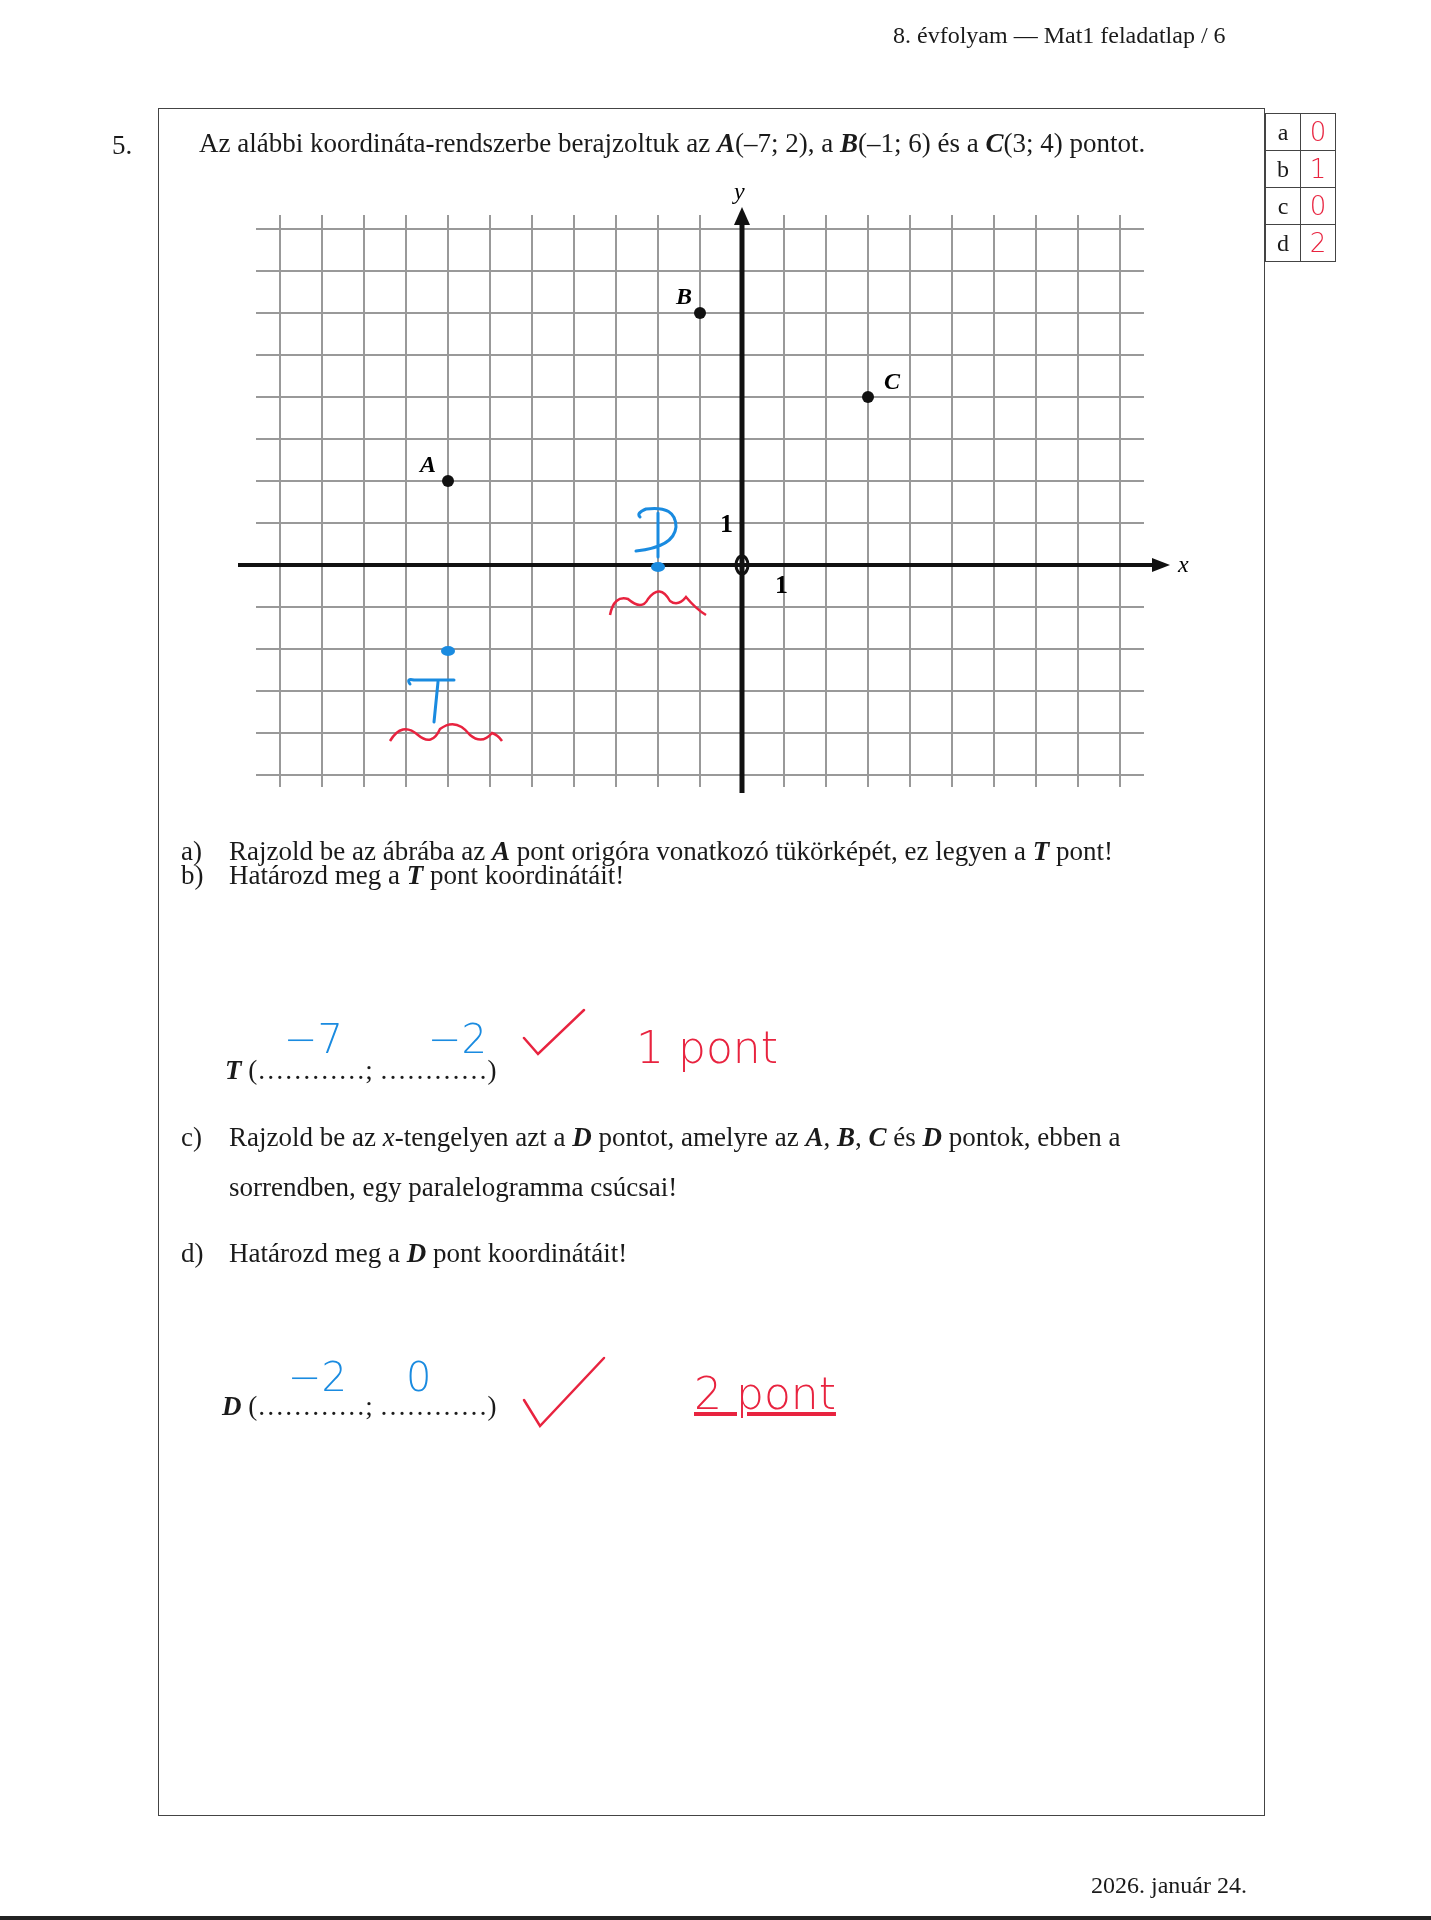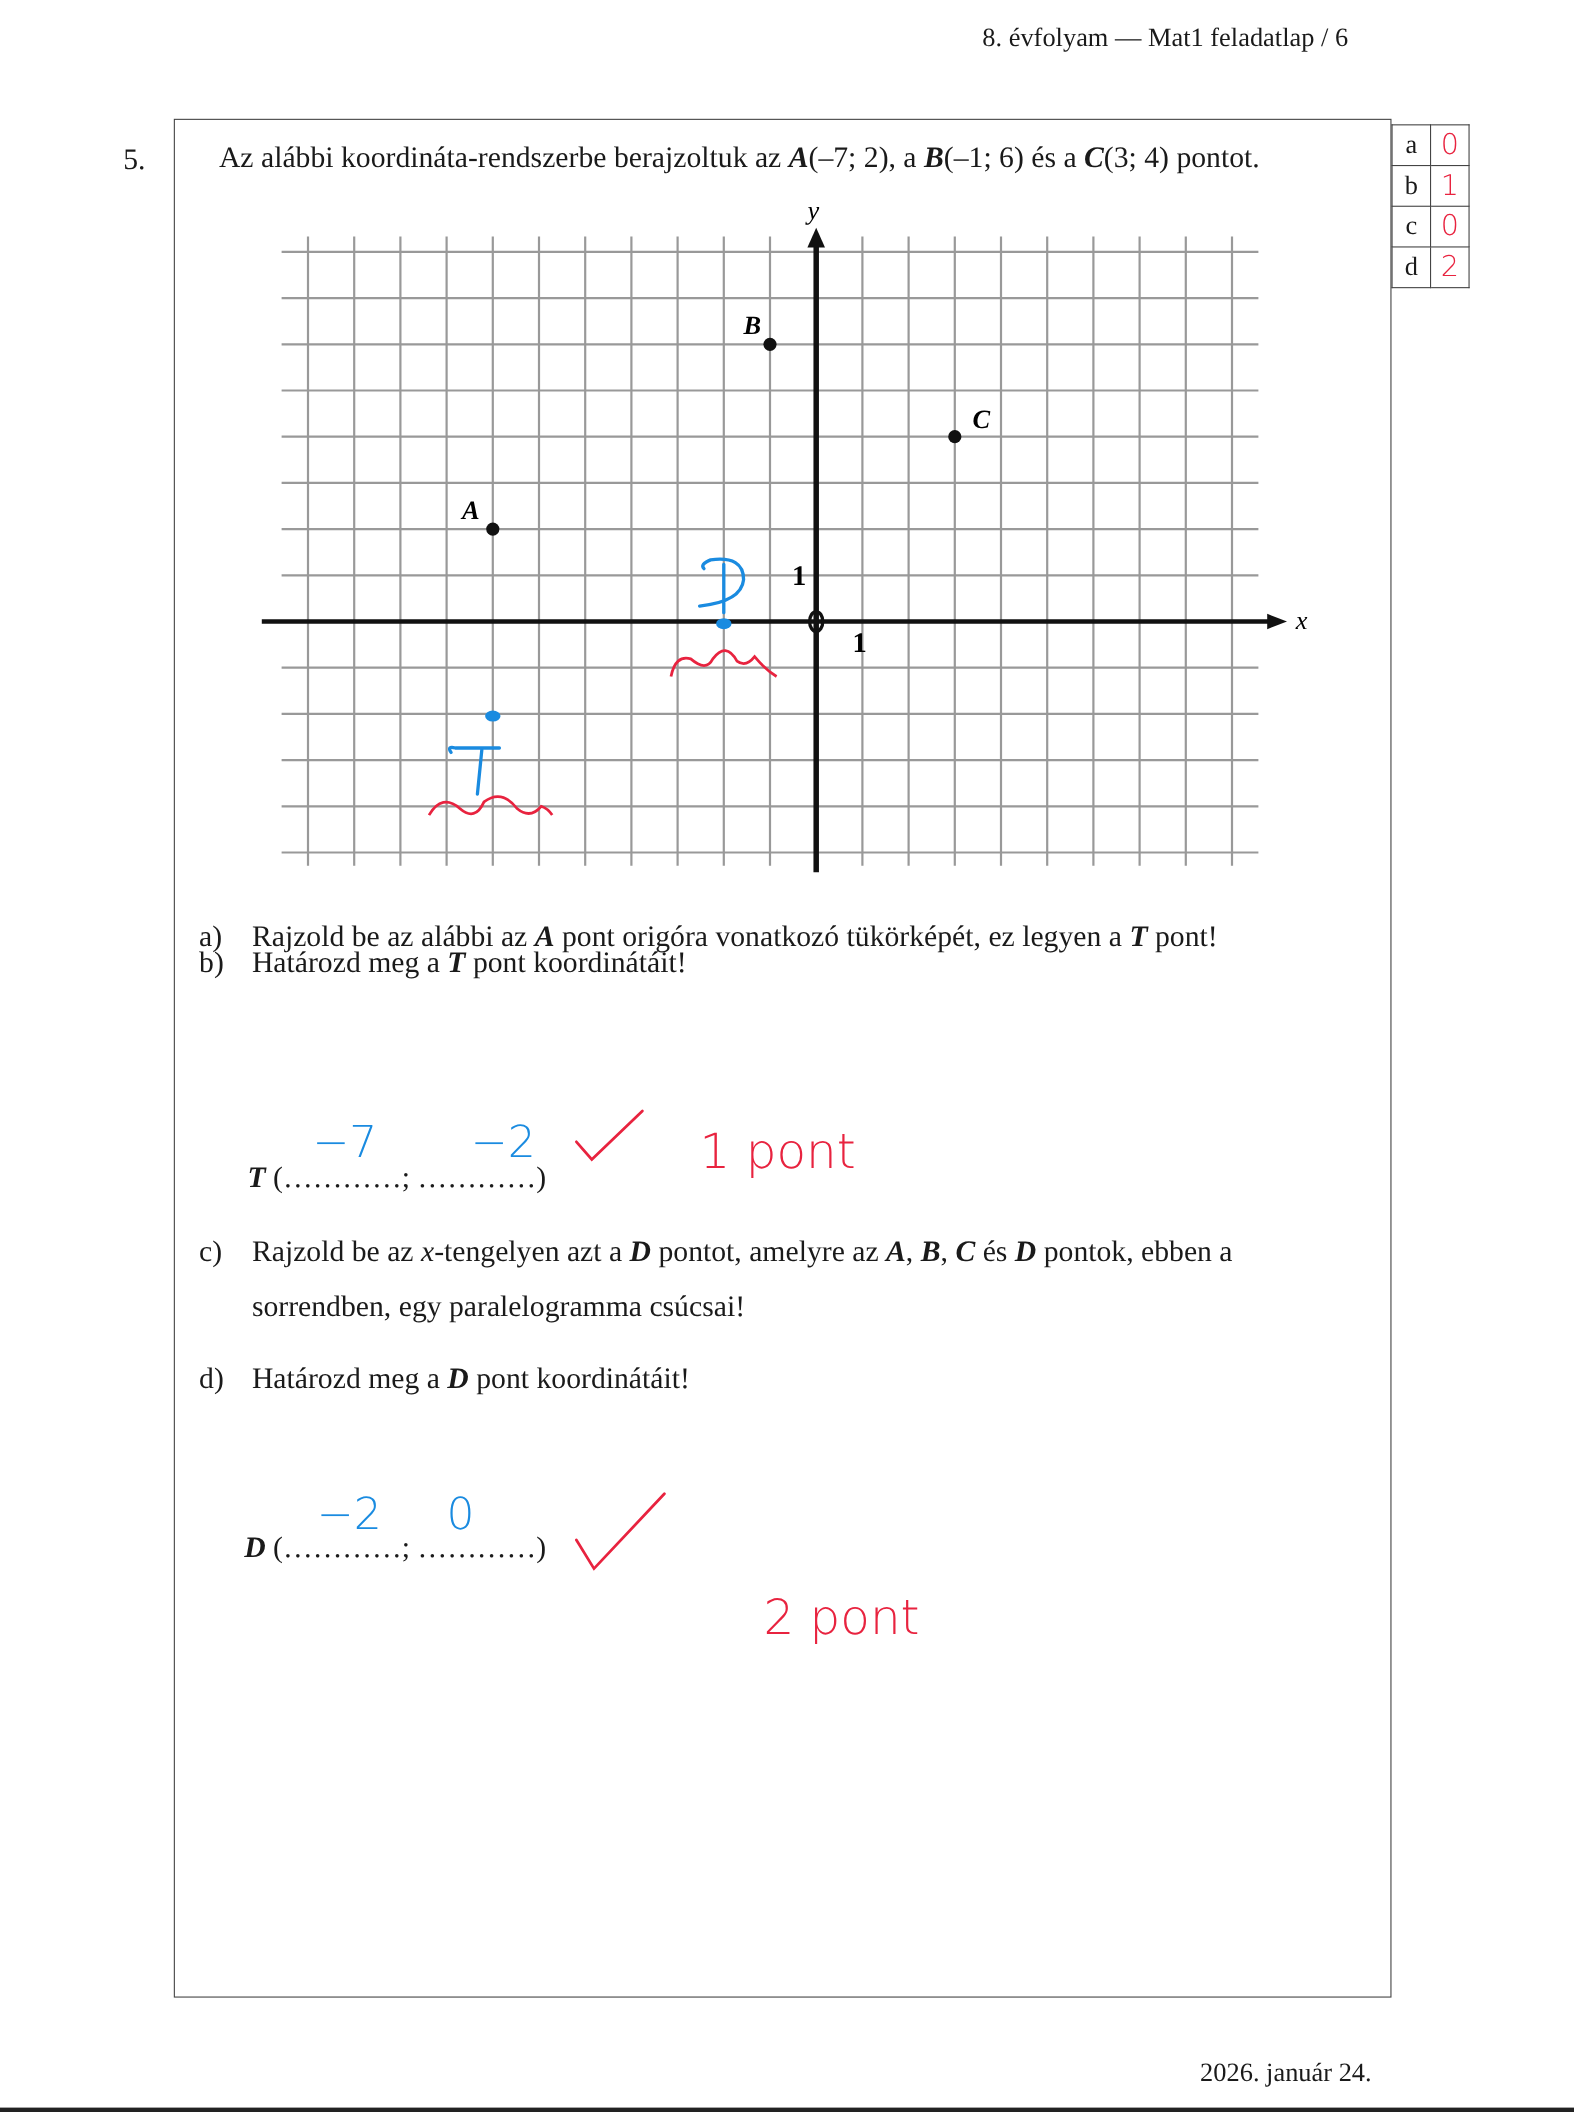--- a/index.html
+++ b/index.html
@@ -114,21 +114,21 @@
       <ellipse cx="448" cy="651" rx="7" ry="5" fill="#1a8be0"></ellipse>
       <path d="M410 684 q-4 -6 4 -4 h40 M438 682 l-4 40" fill="none" stroke="#1a8be0" stroke-width="3" stroke-linecap="round"></path>
       <path d="M390 741 q12 -20 28 -6 q14 12 22 -6 q16 -12 30 6 q12 10 22 -2 q6 2 10 8" fill="none" stroke="#e8233f" stroke-width="2.5"></path>
       <ellipse cx="658" cy="567" rx="7" ry="5" fill="#1a8be0"></ellipse>
       <path d="M640 517 q-4 -4 6 -8 q30 -4 30 18 q-2 20 -40 24 M658 513 v44" fill="none" stroke="#1a8be0" stroke-width="3" stroke-linecap="round"></path>
       <path d="M610 615 q4 -20 18 -16 q14 12 20 0 q12 -16 22 2 q8 6 16 -4 q10 12 20 18" fill="none" stroke="#e8233f" stroke-width="2.5"></path>
     </g>
 </svg>
 
 <div class="abs q" style="left:181px;top:836px;">
-  <span class="lbl">a)</span><span>Rajzold be az alábbi az </span><b><i>A</i></b><span> pont origóra vonatkozó tükörképét, ez legyen a </span><b><i>T</i></b><span> pont!</span>
+  <span class="lbl">a)</span><span>Rajzold be az ábrába az </span><b><i>A</i></b><span> pont origóra vonatkozó tükörképét, ez legyen a </span><b><i>T</i></b><span> pont!</span>
 </div>
 
 <div class="abs q" style="left:181px;top:860px;">
   <span class="lbl">b)</span><span>Határozd meg a </span><b><i>T</i></b><span> pont koordinátáit!</span>
 </div>
 
 <div class="abs ans" style="left:225px;top:1055px;">
   <b><i>T</i></b>
   <span>(…………; …………)</span>
 </div>
@@ -150,16 +150,16 @@
 
 <div class="abs ans" style="left:222px;top:1391px;">
   <b><i>D</i></b>
   <span>(…………; …………)</span>
 </div>
 <div class="abs hand-blue" style="left:288px;top:1354px;">−2</div>
 <div class="abs hand-blue" style="left:406px;top:1354px;">0</div>
 <svg class="abs" style="left:520px;top:1354px;" width="90" height="80">
   <path d="M4 46 L20 72 L84 4" fill="none" stroke="#e8233f" stroke-width="2.5" stroke-linecap="round"></path>
 </svg>
-<div class="abs hand-red" style="left:680px;top:1445px;">2 pont</div>
+<div class="abs hand-red" style="left:680px;top:1368px;text-decoration:underline;">2 pont</div>
 
 <div class="abs footer-text">2026. január 24.</div>
 <div class="abs bottom-line"></div>
 
 </body></html>

